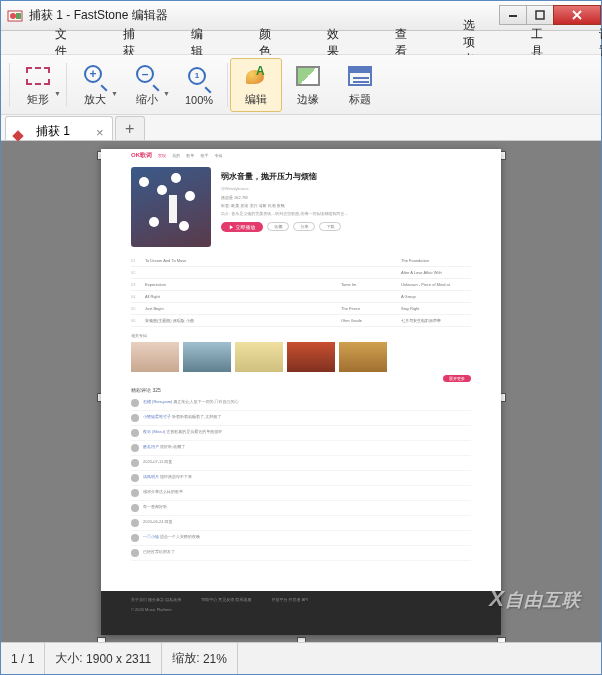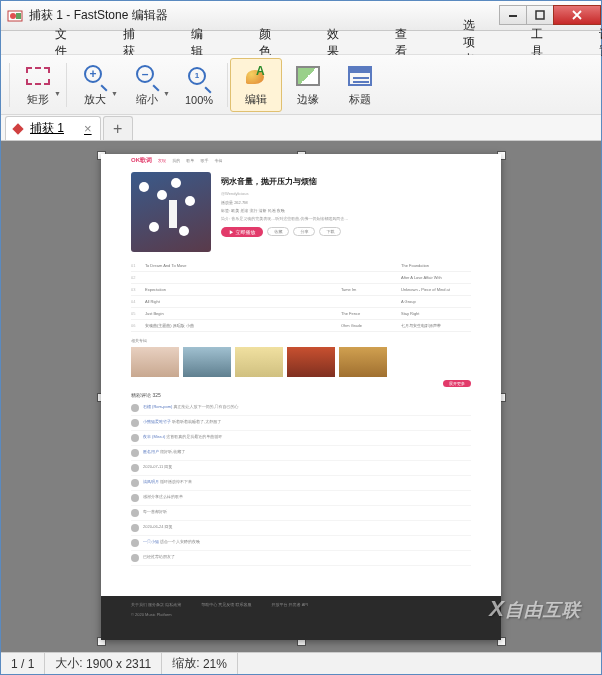--- a/index.html
+++ b/index.html
@@ -53,21 +53,21 @@
   .ic-title::after { content:""; position:absolute; left:3px; top:9px; width:16px; height:2px; background:#5a7ac0; box-shadow:0 4px 0 #5a7ac0; }
   
   .ic-edge { width:24px; height:20px; border:2px solid #888; background:linear-gradient(135deg,#9ad08a 50%,#fff 50%); }
   
   .ic-resize { width:24px; height:22px; position:relative; }
   .ic-resize::before { content:""; position:absolute; left:0; top:0; width:20px; height:18px; background:linear-gradient(#b0d8a0,#6aa050); border:1px solid #3a6a30; }
   .ic-resize::after { content:"↓"; position:absolute; right:-1px; bottom:-2px; color:#c03030; font-size:12px; font-weight:bold; }
 
   
   .tabstrip { height: 26px; background: #f6f6f6; border-bottom: 1px solid #ccc; display: flex; align-items: flex-end; padding-left: 4px; }
-  .tab { height: 24px; display: flex; align-items: center; padding: 0 8px; font-size: 12px; background: #fff; border: 1px solid #ccc; border-bottom: none; border-radius: 3px 3px 0 0; gap: 8px; text-decoration: underline; }
+  .tab { height: 24px; display: flex; align-items: flex-end; padding: 0 8px; font-size: 12px; background: #fff; border: 1px solid #ccc; border-bottom: none; border-radius: 3px 3px 0 0; gap: 14px; }
   .tab .diamond { width: 8px; height: 8px; background: #d04040; transform: rotate(45deg); }
   .tab .x { color: #888; font-size: 13px; margin-left: 12px; }
   .newtab { width: 30px; height: 24px; display: flex; align-items: center; justify-content: center; border: 1px solid #ccc; border-bottom:none; border-radius:3px 3px 0 0; margin-left: 2px; background:#f0f0f0; color:#666; font-size:16px; }
 
   
   .canvas-outer { flex: 1; background: #808080; position: relative; overflow: hidden; display:flex; align-items:center; justify-content:center; }
   .sel-handle { width: 9px; height: 9px; background: #fff; border: 1px solid #555; position: absolute; }
   .page { width: 400px; height: 486px; background: #fff; box-shadow: 0 2px 8px rgba(0,0,0,0.4); position: relative; overflow:hidden; }
 
   
@@ -111,21 +111,21 @@
   .wp-com { display:flex; gap:4px; padding:3px 0; border-bottom:1px solid #f4f4f4; }
   .wp-av { width:8px; height:8px; background:#bbb; border-radius:50%; flex-shrink:0; }
   .wp-cbody { flex:1; color:#888; }
   .wp-cbody .u { color:#5a7ac0; }
 
   .wp-footer { position:absolute; bottom:0; left:0; right:0; height:44px; background:#2a2a2a; color:#888; padding:6px 30px; font-size:4px; }
   .wp-fcols { display:flex; gap:20px; }
   .wp-fcols div { line-height:1.6; }
 
   
-  .statusbar { height: 22px; background: #f2f2f2; border-top: 1px solid #ccc; display: flex; align-items: center; font-size: 12px; color: #333; }
+  .statusbar { height: 32px; background: #f2f2f2; border-top: 1px solid #ccc; display: flex; align-items: center; font-size: 12px; color: #333; }
   .statusbar .cell { padding: 0 10px; border-right: 1px solid #ccc; height: 100%; display: flex; align-items: center; }
   .statusbar .spacer { flex: 1; }
   .statusbar .reg { padding: 0 10px; }
 
   
   .watermark { position:absolute; right:20px; bottom:30px; font-size:18px; font-weight:bold; font-style:italic; color:rgba(255,255,255,0.6); text-shadow:1px 1px 2px rgba(0,0,0,0.3); letter-spacing:1px; pointer-events:none; }
   .watermark .x { font-size:22px; }
 </style>
 </head>
 <body>

